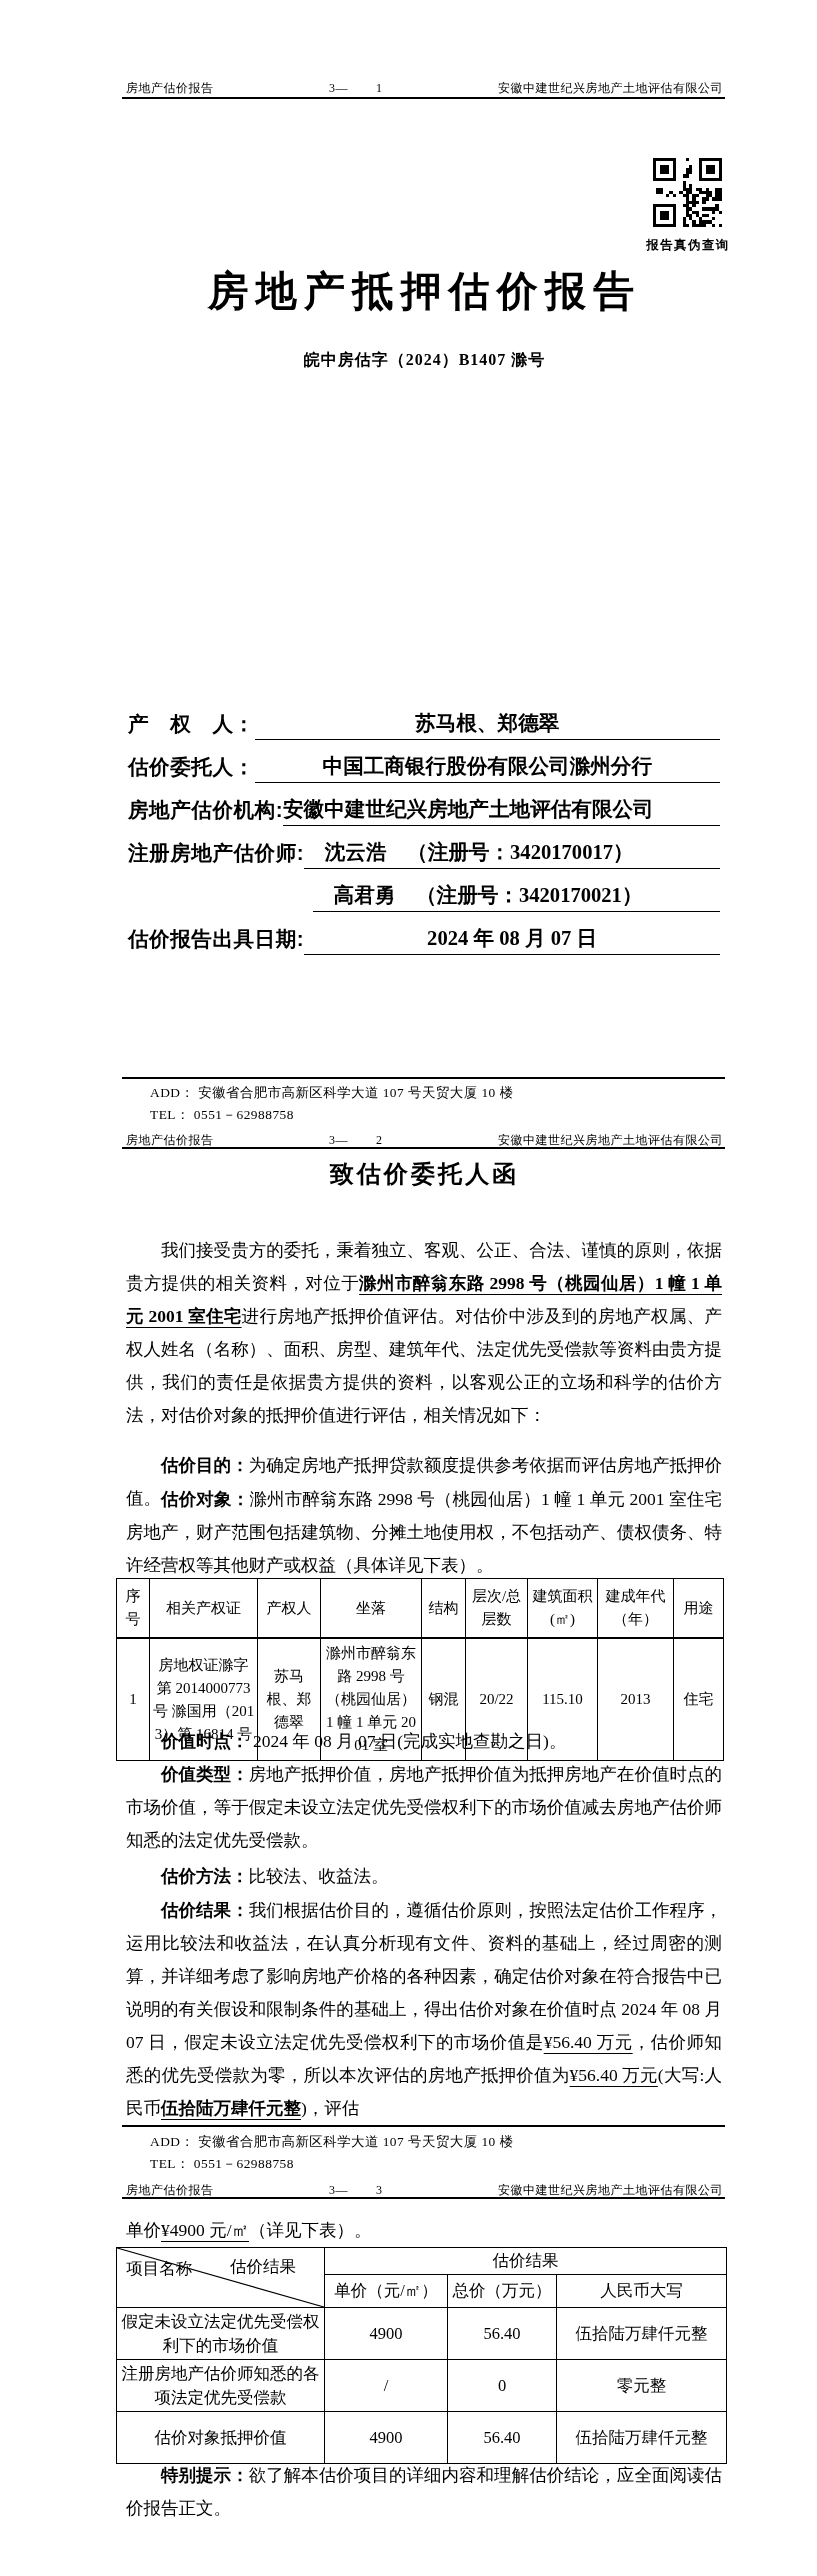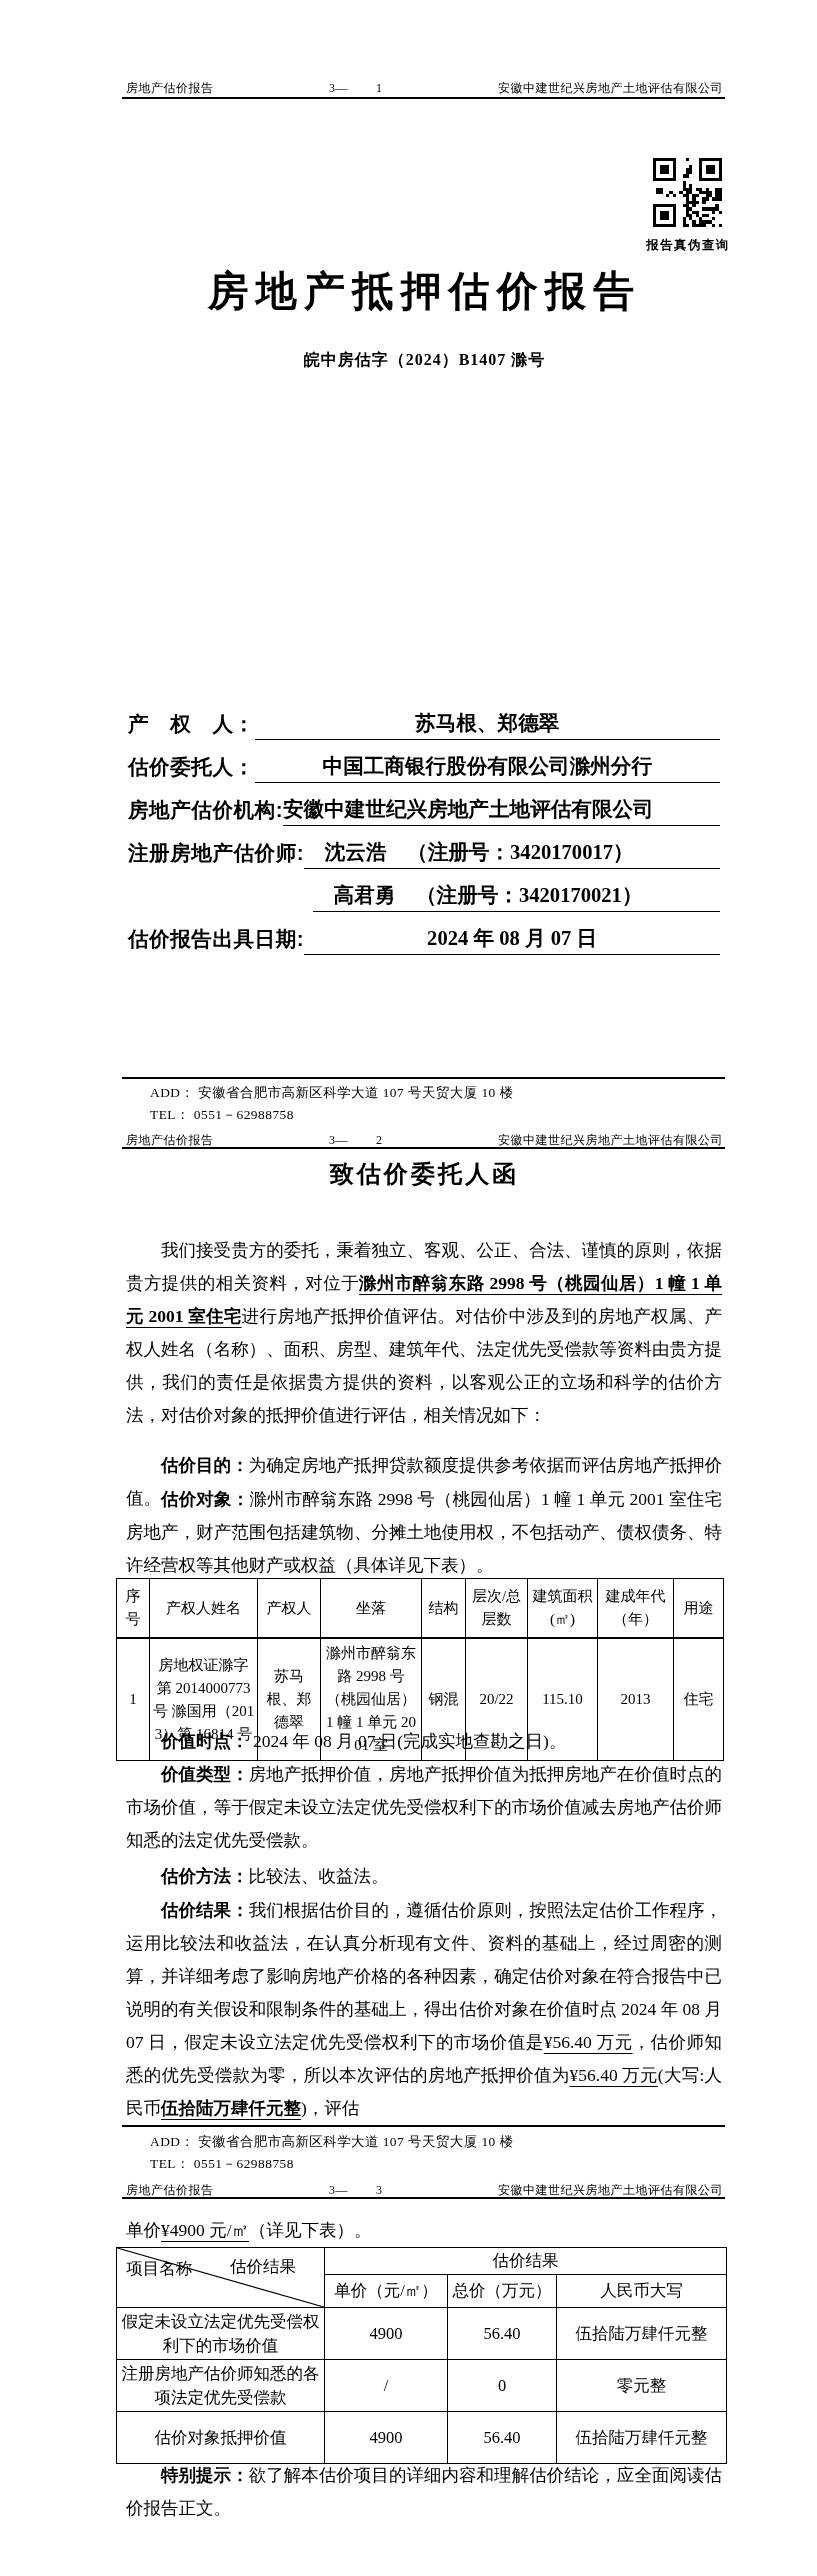--- a/index.html
+++ b/index.html
@@ -341,21 +341,21 @@
         <col style="width:101px">
       <col style="width:44px">
         <col style="width:62px">
         <col style="width:70px">
         <col style="width:76px">
         <col style="width:50px">
     </colgroup>
     <thead>
       <tr>
         <th>序号</th>
-        <th>产权人姓名</th>
+        <th>相关产权证</th>
         <th>产权人</th>
         <th>坐落</th>
         <th>结构</th>
         <th>层次/总层数</th>
         <th>建筑面积(㎡)</th>
         <th>建成年代（年）</th>
         <th>用途</th>
       </tr>
     </thead>
     <tbody>

